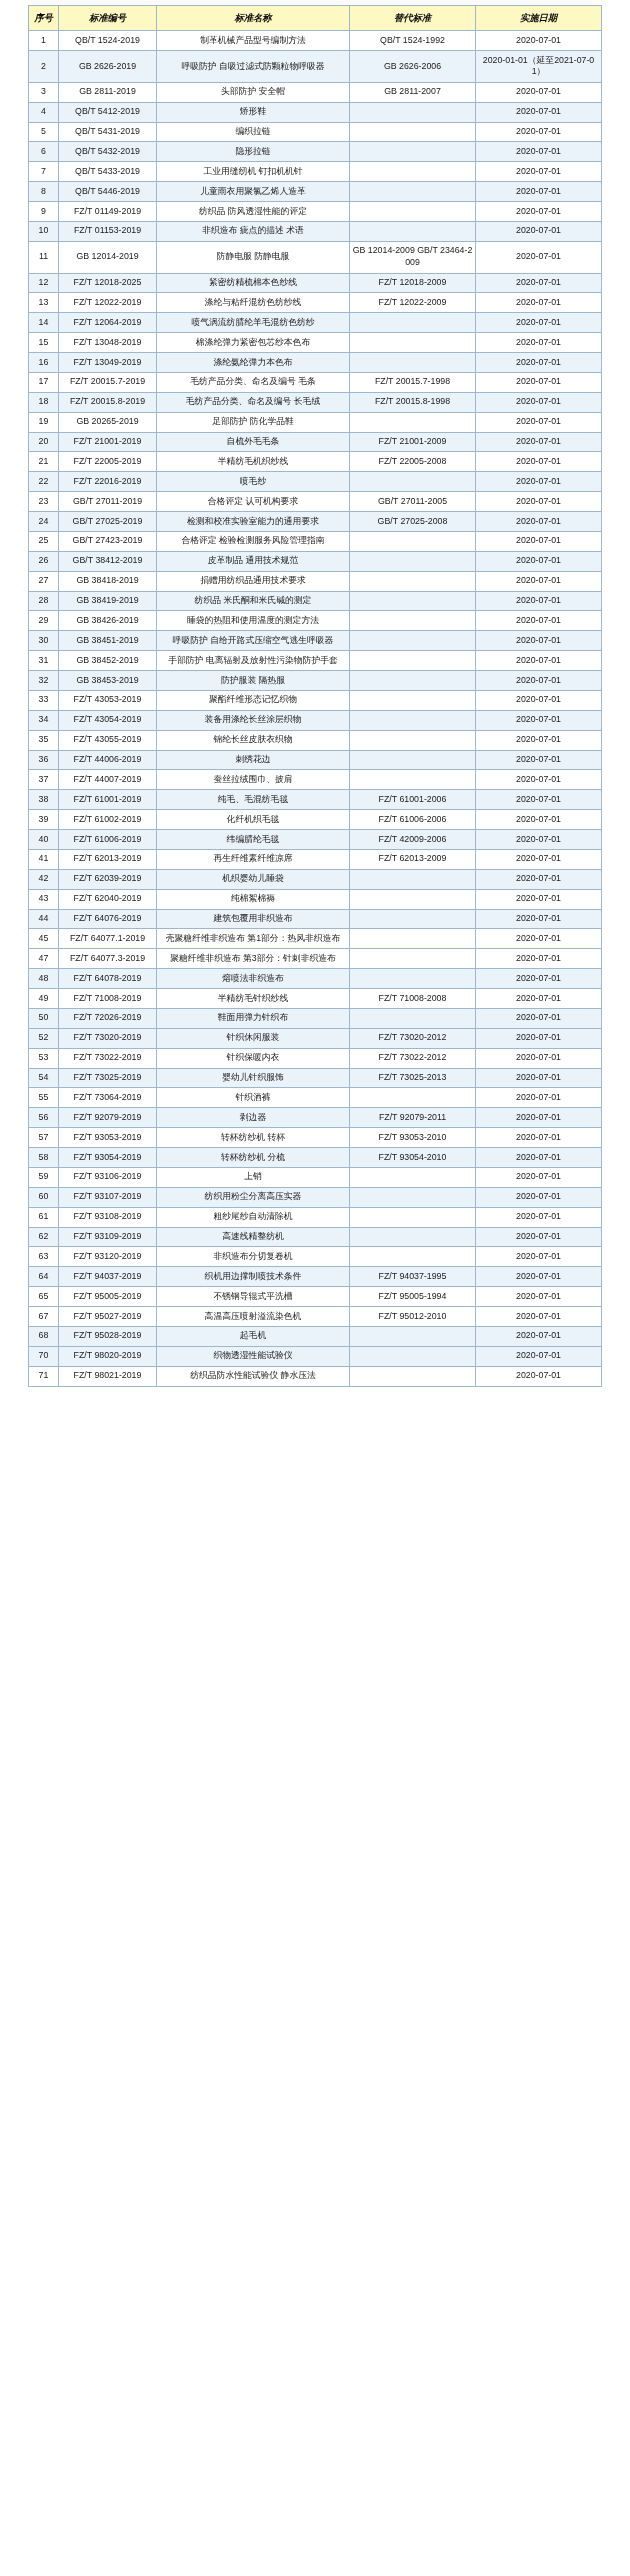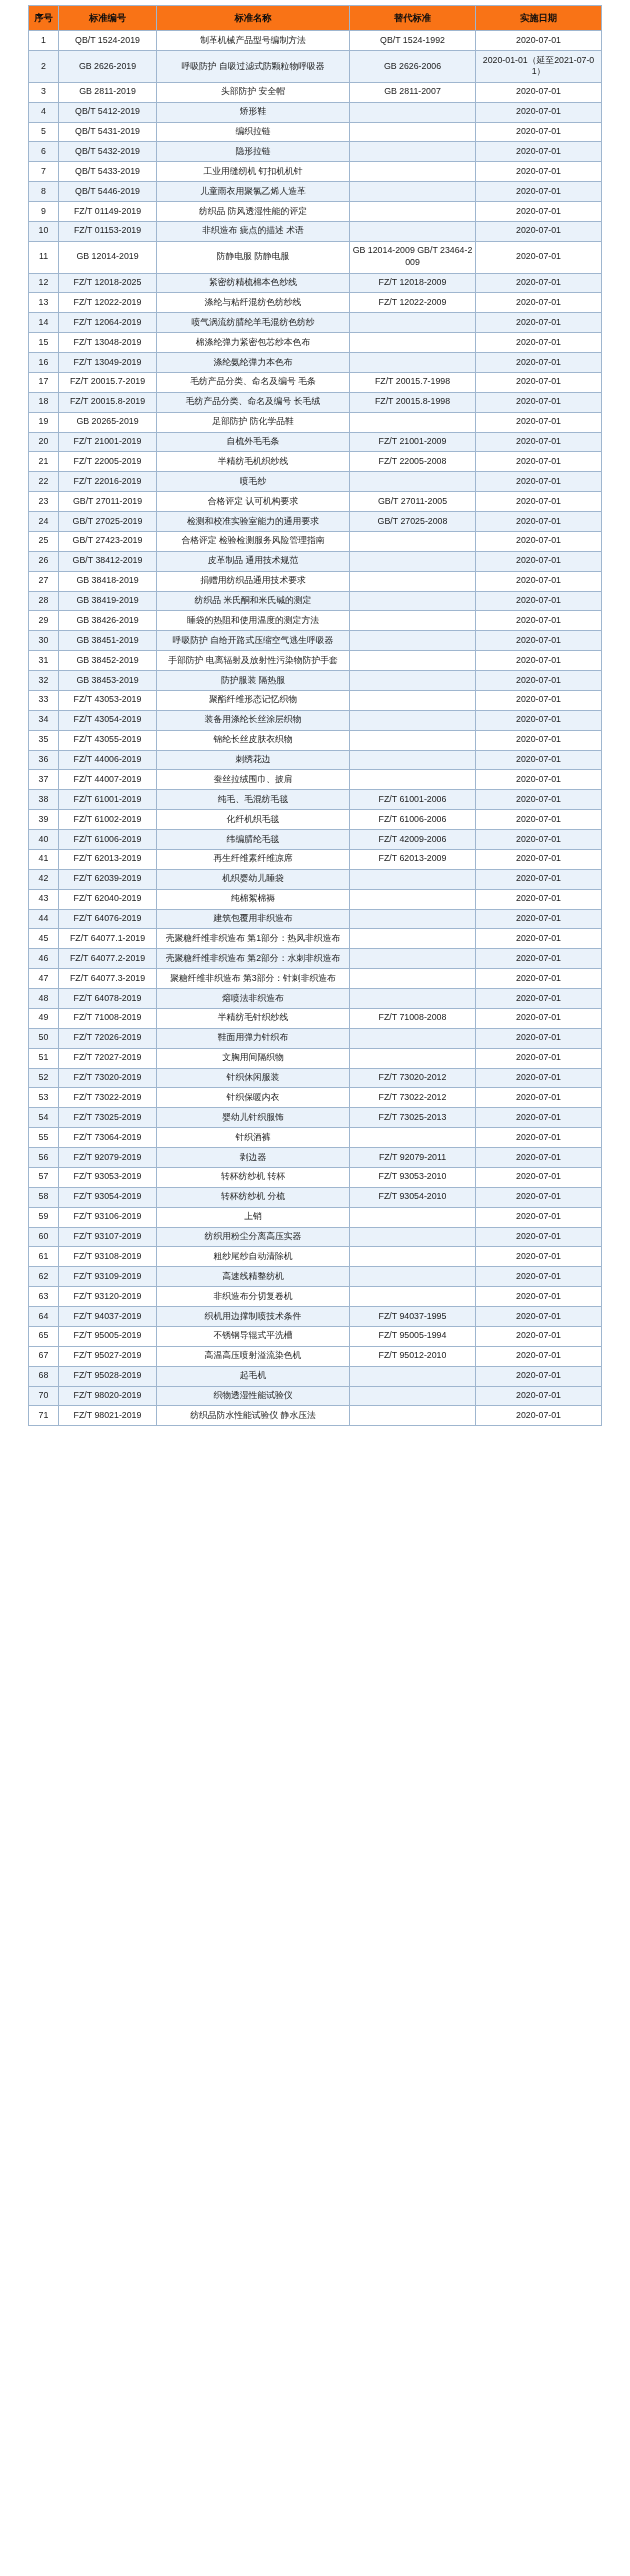--- a/index.html
+++ b/index.html
@@ -15,25 +15,26 @@
     border:0.6px solid #9fb6cf;
     text-align:center;
     vertical-align:middle;
     font-size:8.8px;
     color:#1a1a1a;
     padding:3.5px 2.3px;
     line-height:1.35;
     word-break:break-all;
   }
   thead th{
-    background:#f97316;
+    background:#fef9c3;
     font-weight:bold;
     font-size:9.3px;
     height:17.5px;
     color:#0d0d0d;
+    font-style:italic;
   }
   tbody tr.alt td{background:#eaf2fa;}
   tbody tr td{background:#ffffff;}
   td.name{ }
   td.num,td.sub,td.date{white-space:normal;}
 </style>
 </head>
 <body>
 
 <div id="page">
@@ -364,27 +365,20 @@
           <td class="sub"></td>
           <td class="date">2020-07-01</td>
         </tr>
         <tr>
           <td class="num">45</td>
           <td class="num">FZ/T 64077.1-2019</td>
           <td class="name">壳聚糖纤维非织造布 第1部分：热风非织造布</td>
           <td class="sub"></td>
           <td class="date">2020-07-01</td>
         </tr>
-        <tr class="alt">
-          <td class="num">46</td>
-          <td class="num">FZ/T 64077.2-2019</td>
-          <td class="name">壳聚糖纤维非织造布 第2部分：水刺非织造布</td>
-          <td class="sub"></td>
-          <td class="date">2020-07-01</td>
-        </tr>
         <tr>
           <td class="num">47</td>
           <td class="num">FZ/T 64077.3-2019</td>
           <td class="name">聚糖纤维非织造布 第3部分：针刺非织造布</td>
           <td class="sub"></td>
           <td class="date">2020-07-01</td>
         </tr>
         <tr class="alt">
           <td class="num">48</td>
           <td class="num">FZ/T 64078-2019</td>
@@ -396,27 +390,20 @@
           <td class="num">49</td>
           <td class="num">FZ/T 71008-2019</td>
           <td class="name">半精纺毛针织纱线</td>
           <td class="sub">FZ/T 71008-2008</td>
           <td class="date">2020-07-01</td>
         </tr>
         <tr class="alt">
           <td class="num">50</td>
           <td class="num">FZ/T 72026-2019</td>
           <td class="name">鞋面用弹力针织布</td>
-          <td class="sub"></td>
-          <td class="date">2020-07-01</td>
-        </tr>
-        <tr>
-          <td class="num">51</td>
-          <td class="num">FZ/T 72027-2019</td>
-          <td class="name">文胸用间隔织物</td>
           <td class="sub"></td>
           <td class="date">2020-07-01</td>
         </tr>
         <tr class="alt">
           <td class="num">52</td>
           <td class="num">FZ/T 73020-2019</td>
           <td class="name">针织休闲服装</td>
           <td class="sub">FZ/T 73020-2012</td>
           <td class="date">2020-07-01</td>
         </tr>

